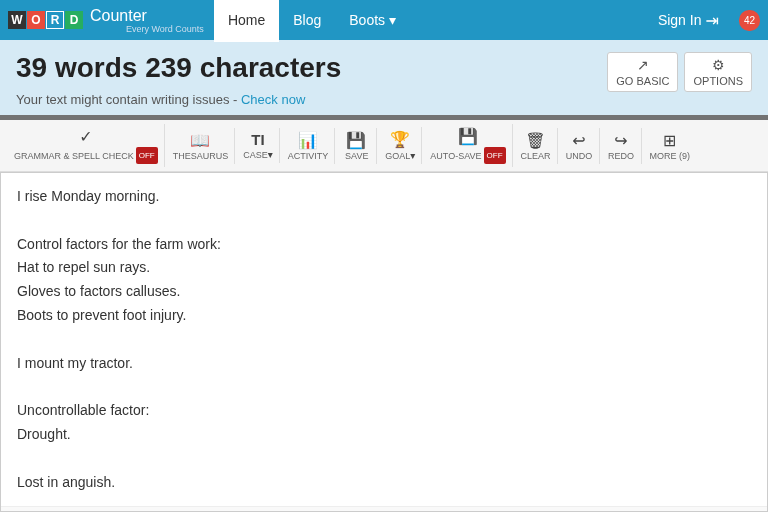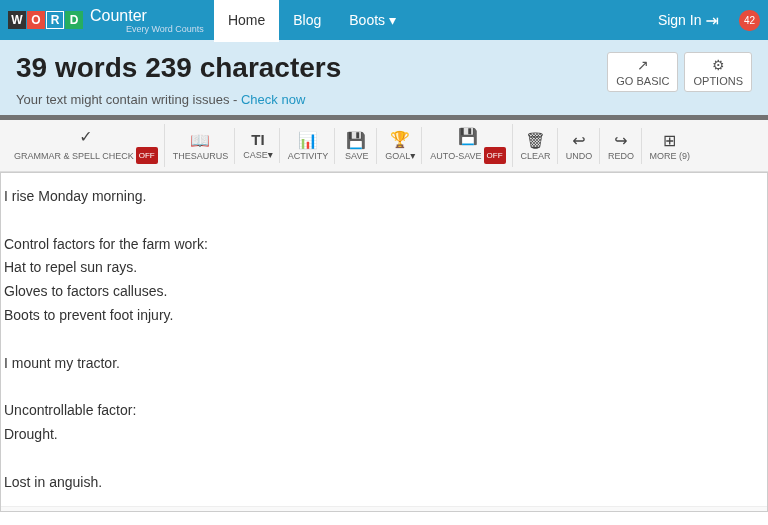--- a/index.html
+++ b/index.html
@@ -121,21 +121,21 @@
       padding: 4px 3px;
       border-radius: 2px;
       margin-left: 2px;
     }
     .tool-label-row { display: flex; align-items: center; }
     .editor-wrapper {
       border: 1px solid #ccc;
       margin: 0;
     }
     .editor-content {
-      padding: 12px 3px;
+      padding: 12px 16px;
       font-size: 14px;
       color: #333;
       line-height: 1.7;
       min-height: 270px;
       background: #fff;
     }
     .editor-content p { margin-bottom: 0; }
 
     
     .scroll-hint {

